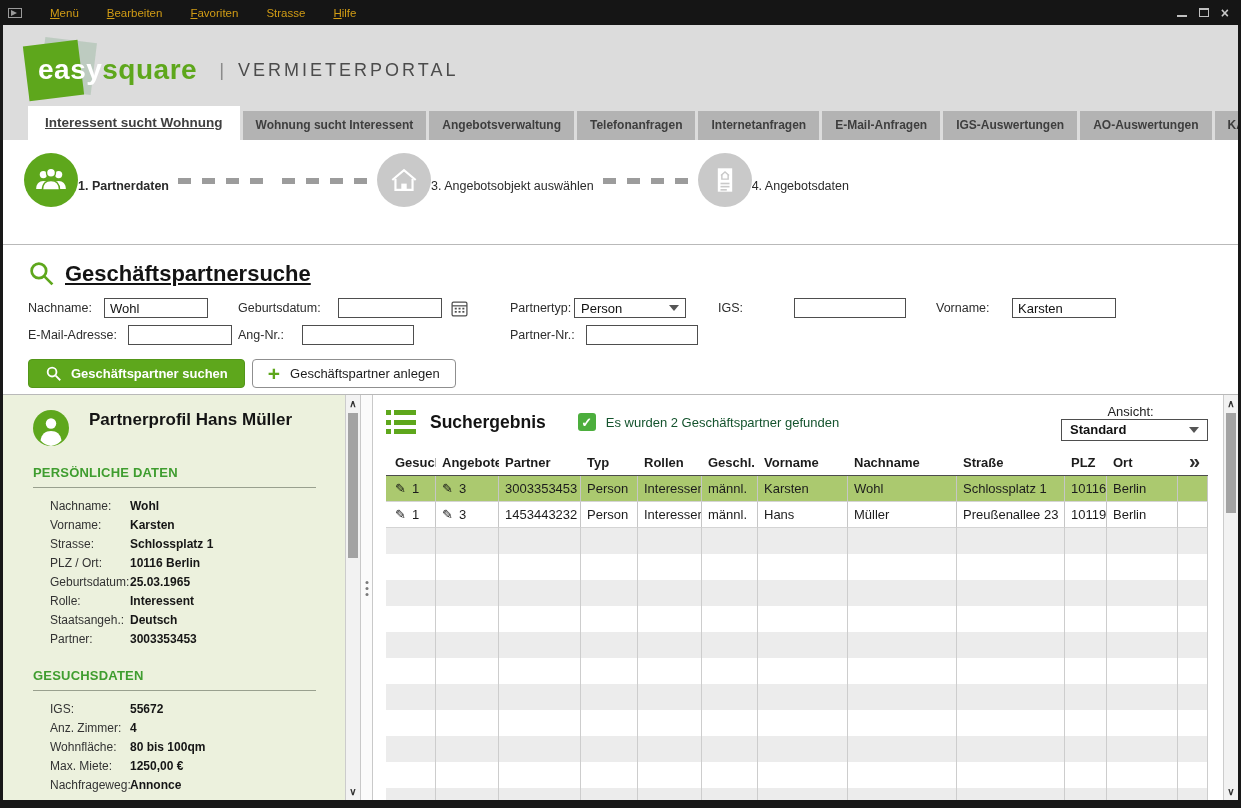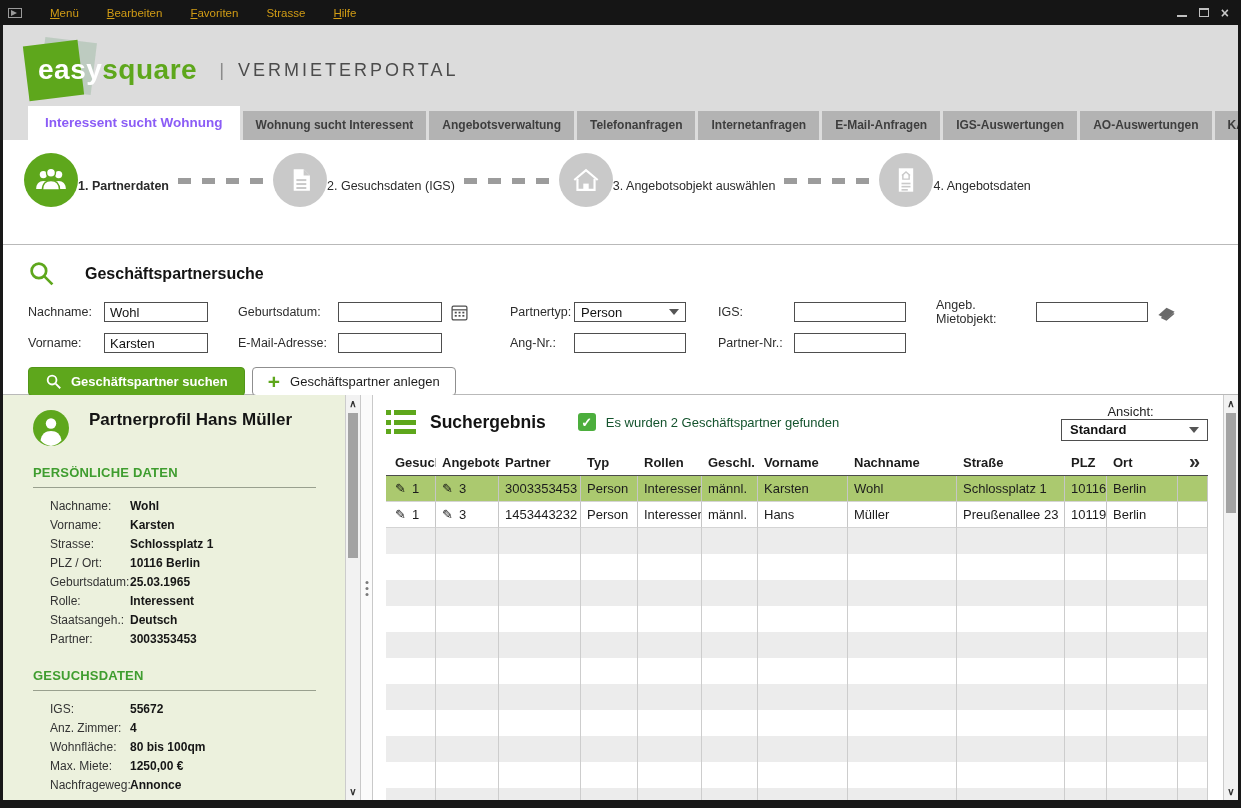--- a/index.html
+++ b/index.html
@@ -36,40 +36,40 @@
   .logo-text { position:relative; z-index:2; margin-left:-52px; font-weight:bold; font-size:28px; letter-spacing:.5px; }
   .logo-text .t-easy { color:#ffffff; }
   .logo-text .t-square { color:#5ea71c; }
   .brand-sep { color:#8b8b8b; font-size:19px; margin:0 14px 0 22px; }
   .brand-portal { color:#4c4c4c; font-size:18px; letter-spacing:3px; }
 
   
   .tabbar { position:absolute; left:28px; bottom:0; display:flex; align-items:flex-end; gap:3px; }
   .tab { background:#b3b3b3; color:#3e3e3e; font-size:12px; font-weight:bold; height:29px; line-height:29px;
     padding:0 13px; white-space:nowrap; cursor:pointer; }
-  .tab.active { background:#ffffff; color:#8b5cf6; font-size:13.5px; height:34px; line-height:34px; padding:0 17px; }
+  .tab.active { background:#ffffff; color:#404040; font-size:13.5px; height:34px; line-height:34px; padding:0 17px;text-decoration:underline; }
 
   
   .wizard-band { position:absolute; top:140px; left:0; width:100%; height:105px; background:#fff;
     border-bottom:1px solid #b9b9b9; padding:13px 0 0 24px; display:flex; align-items:flex-start; }
   .wstep { display:flex; align-items:center; }
   .wcircle { width:54px; height:54px; border-radius:50%; background:#c9c9c9; display:flex; align-items:center; justify-content:center; }
   .wstep.active .wcircle { background:#5ea71c; }
   .wcircle svg { width:36px; height:36px; }
   .wlabel { margin-top:12px; font-size:12.5px; color:#2b2b2b; white-space:nowrap; }
   .wstep.active .wlabel { font-weight:bold; }
   .wconn { width:86px; height:6px; margin:25px 9px 0;
     background:repeating-linear-gradient(90deg,#9c9c9c 0 13px,transparent 13px 24px); }
 
   
   .search-band { position:absolute; top:245px; left:0; width:100%; height:150px; background:#fff;
     border-bottom:1px solid #b9b9b9; padding:15px 20px 0 28px; }
   .search-head { display:flex; align-items:center; }
   .search-head svg { width:27px; height:27px; }
-  .search-title { font-size:16px; font-weight:bold; color:#141414; margin-left:30px; }
+  .search-title { font-size:22px; font-weight:bold; color:#141414; margin-left:10px;text-decoration:underline; }
   .form { margin-top:11px; display:grid; grid-template-columns:190px 252px 188px 198px auto;
     column-gap:20px; row-gap:7px; }
   .field { display:flex; align-items:center; }
   .flabel { font-size:12.5px; color:#2d2d2d; flex:none; }
   .lw1{width:76px} .lw2{width:100px} .lw3{width:64px} .lw4{width:76px} .lw5{width:100px}
   .finput { height:20px; border:1px solid #4e4e4e; font:13px "Liberation Sans",sans-serif; padding:0 5px;
     width:104px; background:#fff; color:#111; flex:none; outline:none; }
   .fw-sel { width:112px; }
   .fselect { height:20px; width:112px; border:1px solid #4e4e4e; background:#fff; display:flex;
     align-items:center; justify-content:space-between; padding:0 6px; flex:none; cursor:pointer; }
@@ -199,34 +199,20 @@
           </g>
           <g fill="#fff" stroke="#5ea71c" stroke-width="1.6">
             <circle cx="20" cy="12" r="5"></circle>
             <path d="M10.5 31c0-7 4.2-10.5 9.5-10.5S29.5 24 29.5 31z"></path>
           </g>
         </svg>
       </div>
       <div class="wlabel">1. Partnerdaten</div>
     </div>
     <div class="wconn"></div>
-    <div class="wstep">
-      <div class="wcircle">
-        <svg viewBox="0 0 40 40">
-          <path fill="#fff" d="M13 8h11l7 7v17H13z"></path>
-          <path fill="#c9c9c9" d="M24 8l7 7h-7z"></path>
-          <g fill="#c9c9c9">
-            <rect x="16" y="19" width="11" height="2.2"></rect>
-            <rect x="16" y="23.4" width="11" height="2.2"></rect>
-            <rect x="16" y="27.8" width="11" height="2.2"></rect>
-          </g>
-        </svg>
-      </div>
-      <div class="wlabel">2. Gesuchsdaten (IGS)</div>
-    </div>
     <div class="wconn"></div>
     <div class="wstep">
       <div class="wcircle">
         <svg viewBox="0 0 40 40" fill="none" stroke="#fff" stroke-width="2.4">
           <path d="M7 20L20 9l13 11"></path>
           <path d="M10.5 18.5V31h19V18.5"></path>
           <path fill="#fff" stroke="none" d="M17 24h6v7h-6z"></path>
         </svg>
       </div>
       <div class="wlabel">3. Angebotsobjekt auswählen</div>
@@ -288,32 +274,20 @@
     <div class="field">
         <span class="flabel lw3">Partnertyp:</span>
       <div class="fselect">
           <span>Person</span>
           <span class="caret"></span>
         </div>
       </div>
     <div class="field">
         <span class="flabel lw4">IGS:</span>
         <input class="finput fw-sel" value="" style="">
-      </div>
-    <div class="field">
-        <span class="flabel lw5">Angeb. Mietobjekt:</span>
-        <input class="finput fw-sel" value="" style="">
-      <span class="icon-aside">
-          <svg width="21" height="21" viewBox="0 0 22 22">
-            <g fill="#6a6a6a">
-              <path d="M2.5 13.5l8.5 4.2 8.5-7.4-8.5-4.2z"></path>
-              <path d="M5 16.8l6 2.9 8.5-7.4-1.7-.8-6.8 5.9-4.3-2.1z"></path>
-            </g>
-          </svg>
-        </span>
       </div>
 
     <div class="field">
         <span class="flabel lw1">Vorname:</span>
         <input class="finput" value="Karsten" style="">
       </div>
     <div class="field">
         <span class="flabel lw2">E-Mail-Adresse:</span>
         <input class="finput" value="" style="">
       </div>

